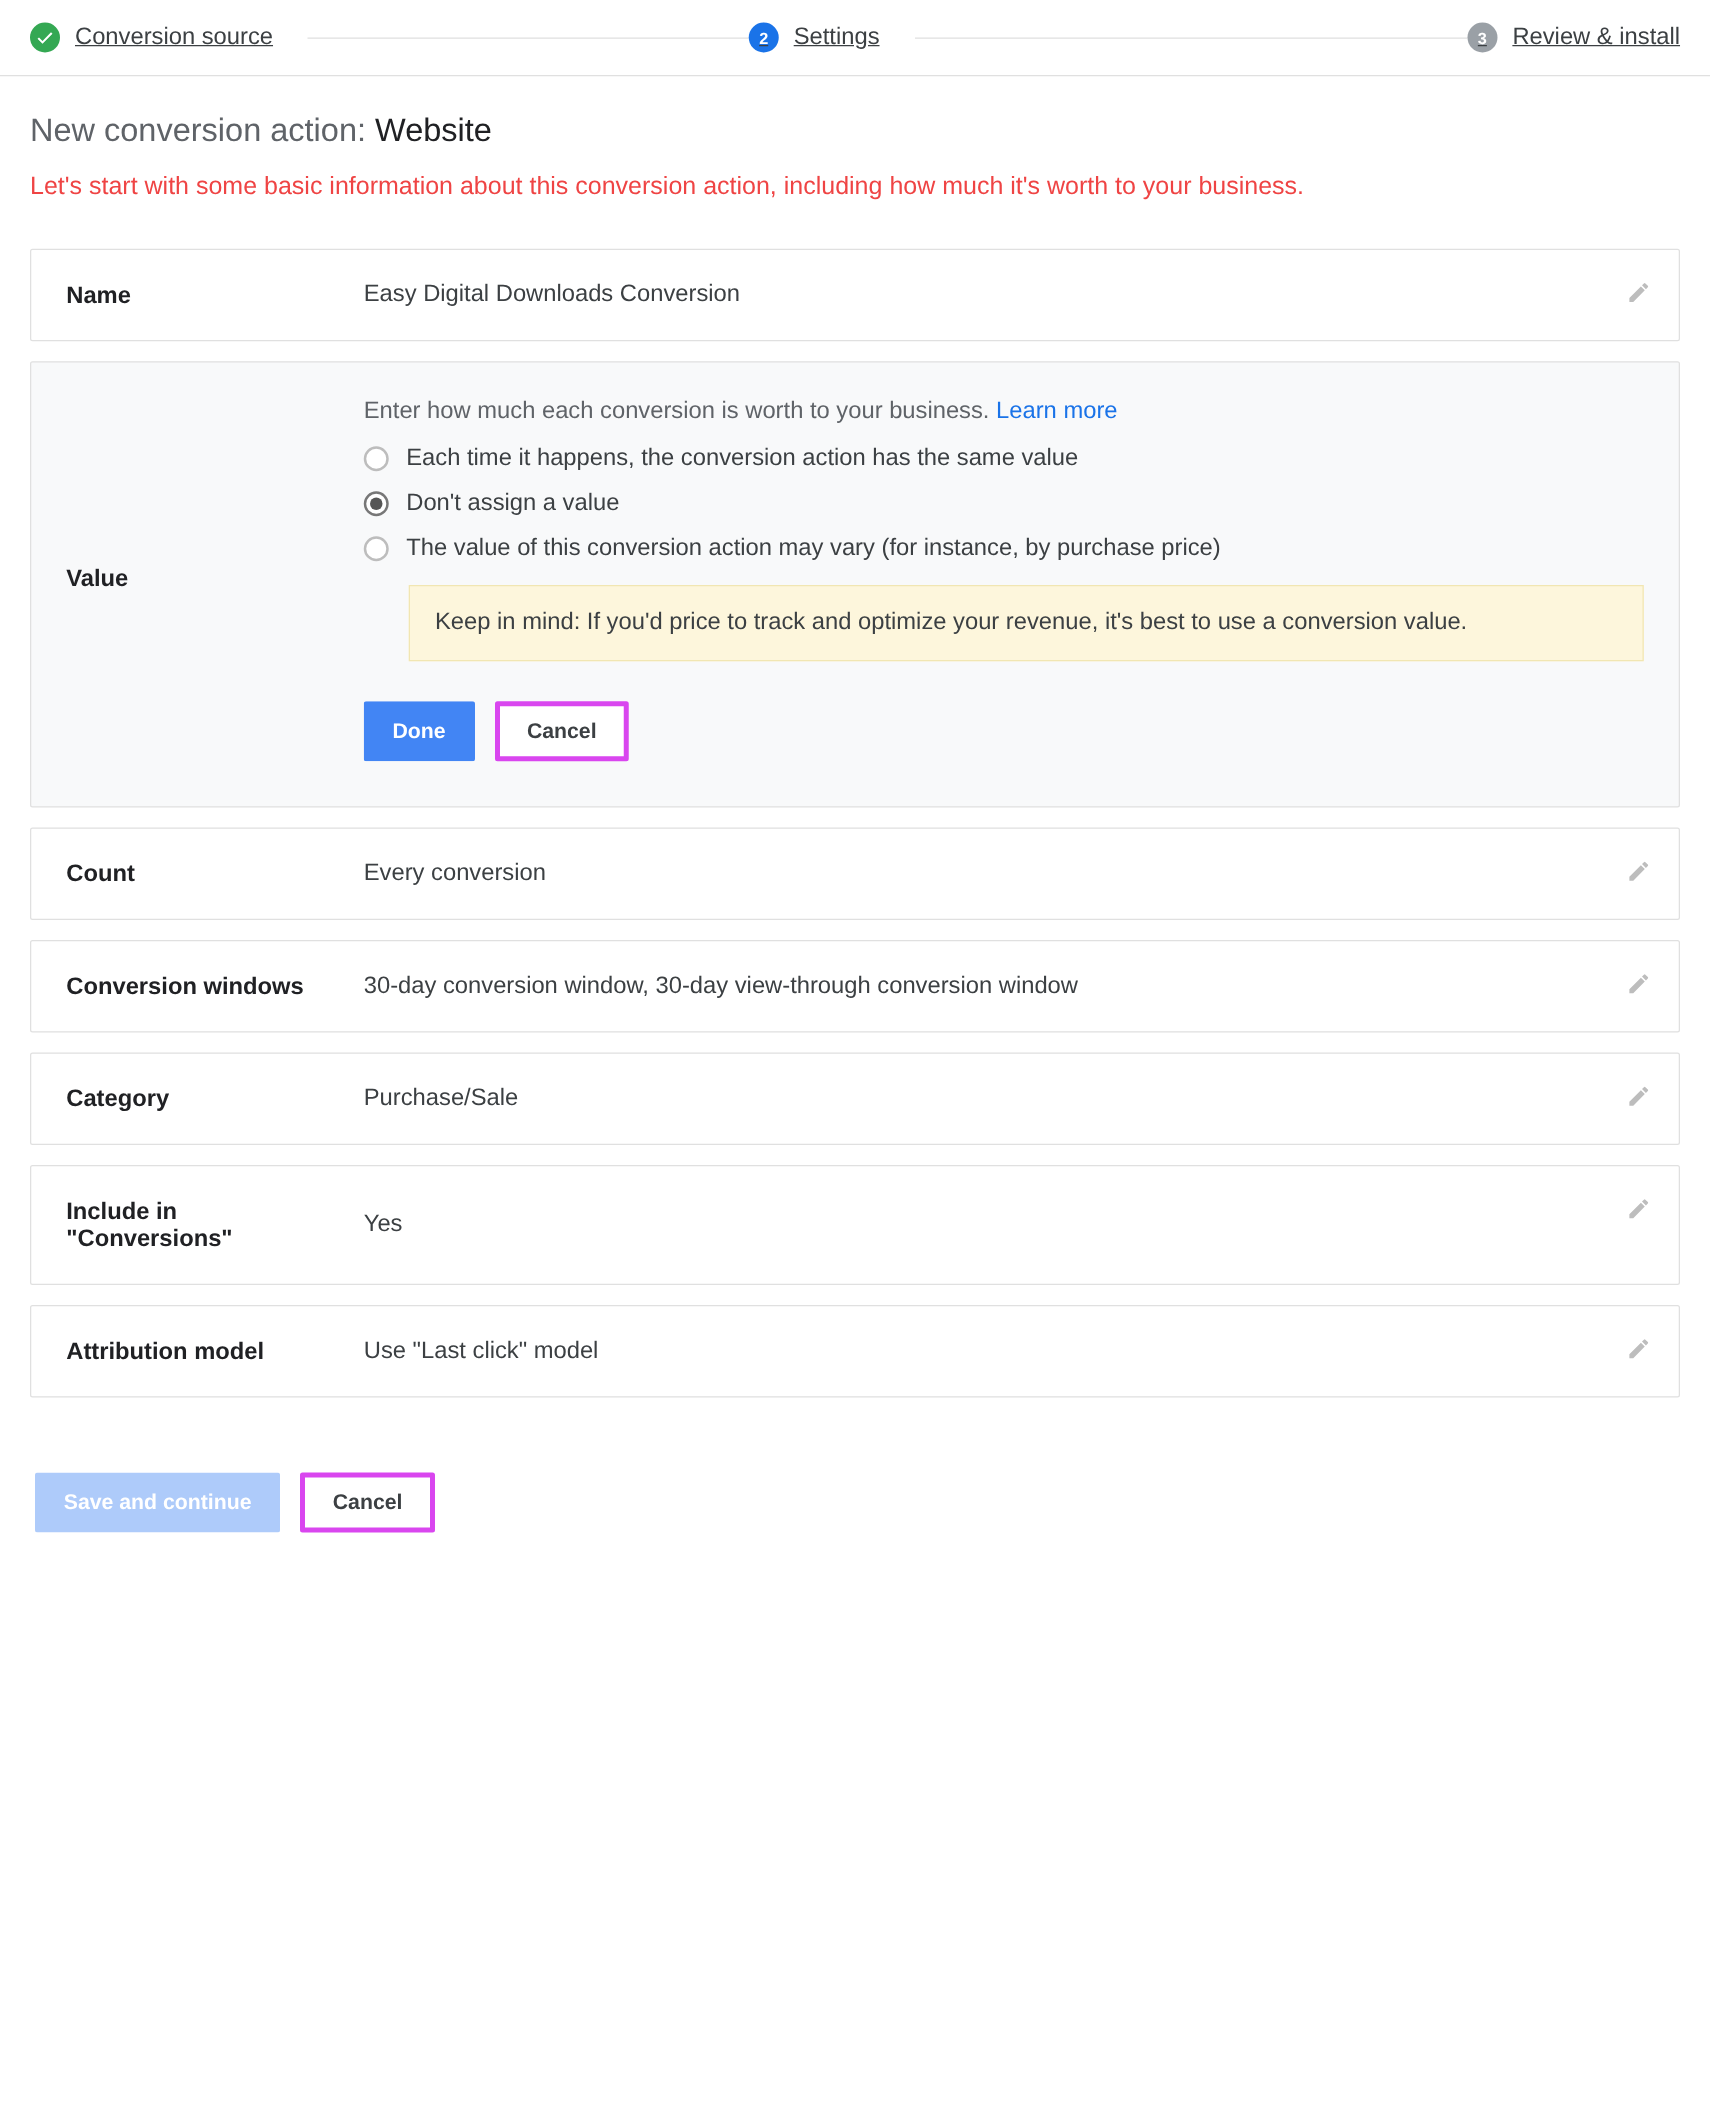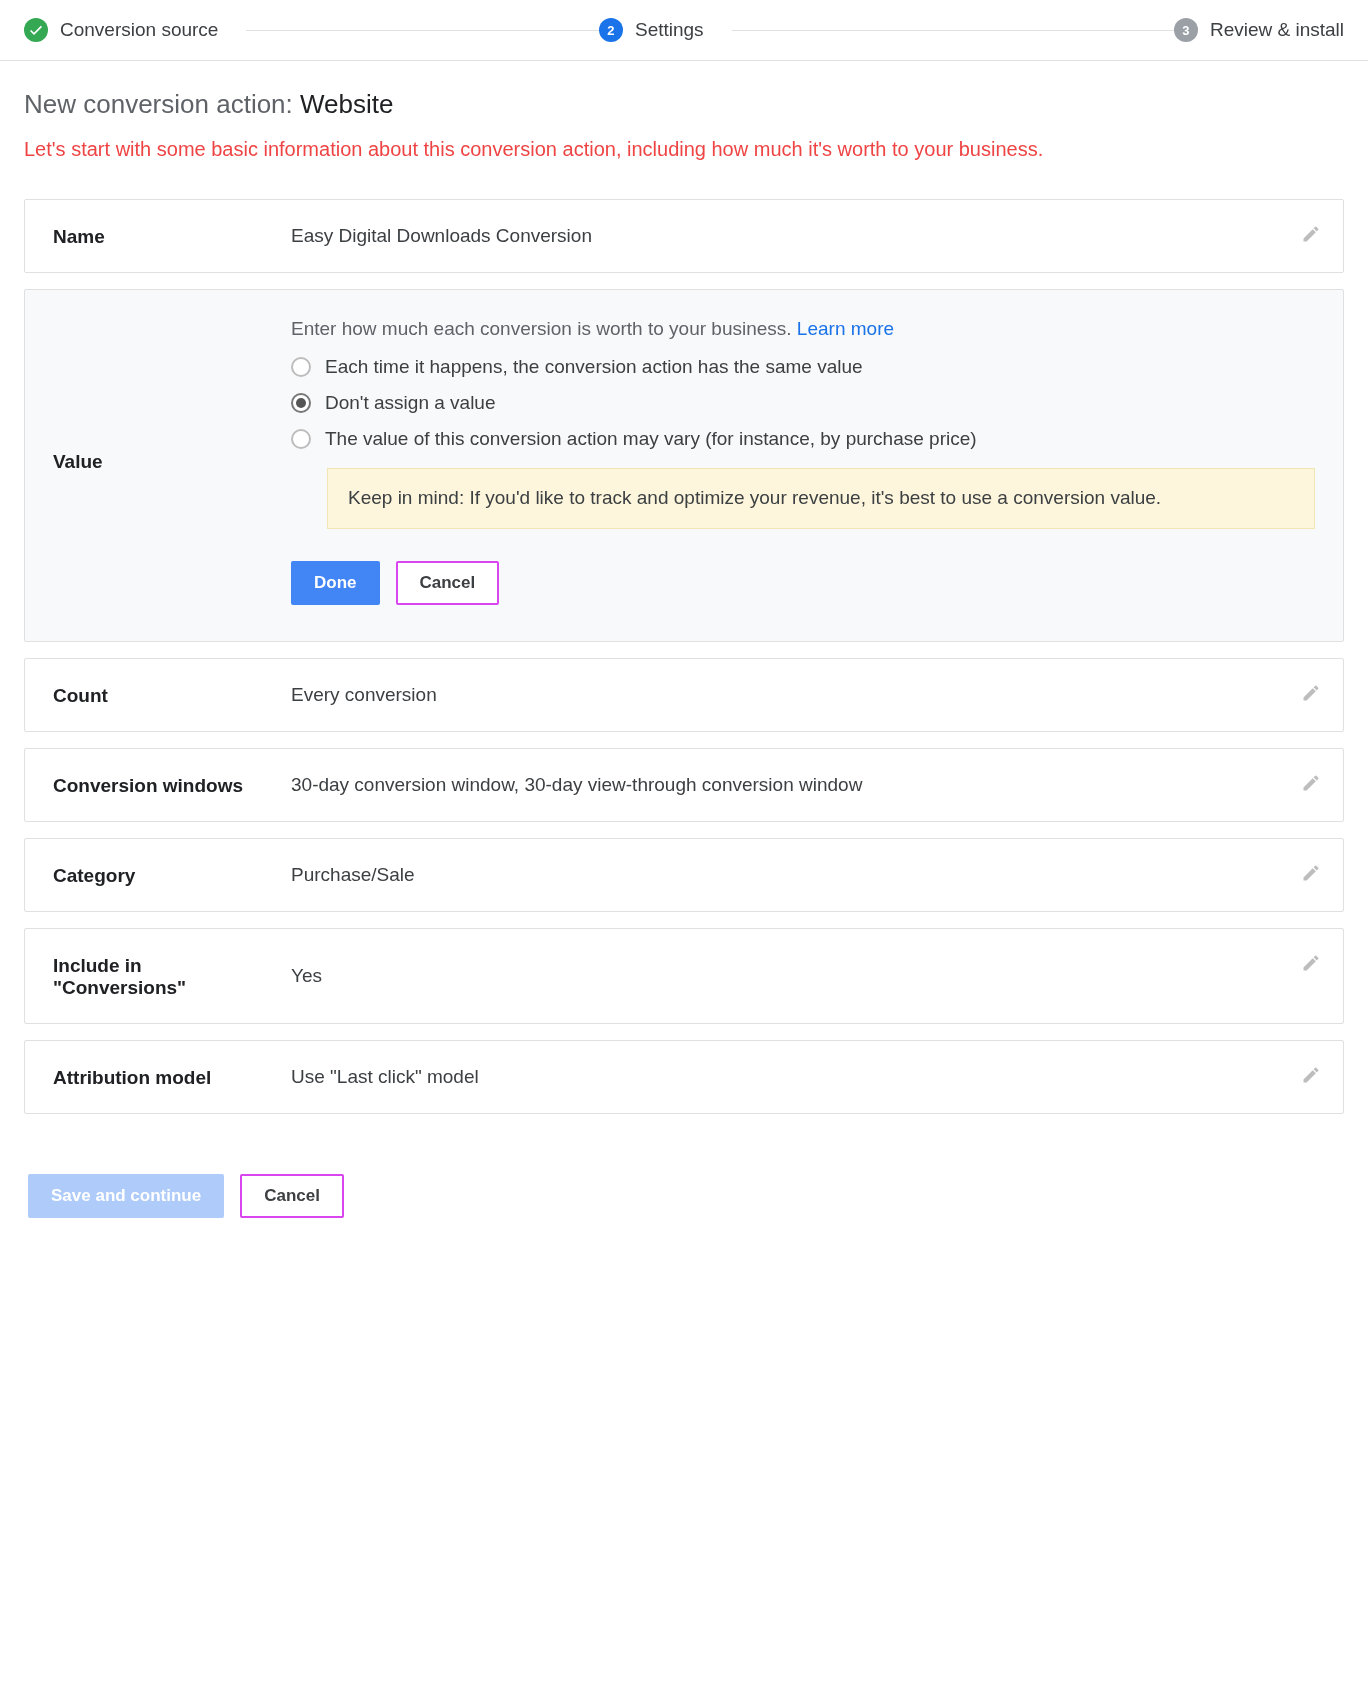--- a/index.html
+++ b/index.html
@@ -15,20 +15,21 @@
     align-items: center;
     padding: 18px 24px;
     border-bottom: 1px solid #e0e0e0;
     gap: 0;
   }
   .step {
     display: flex;
     align-items: center;
     gap: 12px;
     flex: 1;
+    text-decoration: underline;
   }
   .step .line {
     flex: 1;
     height: 1px;
     background: #e0e0e0;
     margin-left: 16px;
   }
   .step-marker {
     width: 24px;
     height: 24px;
@@ -162,21 +163,21 @@
     cursor: pointer;
     border: 1px solid transparent;
   }
   .btn-primary {
     background: #4285f4;
     color: #fff;
   }
   .btn-secondary {
     background: #fff;
     color: #3c4043;
-    border: 2px solid #d946ef;
+    border: 4px solid #d946ef;
     font-weight: 600;
   }
   .btn-disabled {
     background: #aecbfa;
     color: #fff;
     cursor: default;
   }
 
   .footer-actions {
     display: flex;
@@ -243,21 +244,21 @@
             <span class="radio-circle">
                 <span class="radio-dot"></span>
               </span>
             <span>Don't assign a value</span>
           </label>
           <label class="radio-option">
             <span class="radio-circle"></span>
             <span>The value of this conversion action may vary (for instance, by purchase price)</span>
           </label>
         </div>
-        <div class="info-box">Keep in mind: If you'd like to track and optimize your revenue, it's best to use a conversion value.</div>
+        <div class="info-box">Keep in mind: If you'd price to track and optimize your revenue, it's best to use a conversion value.</div>
         <div class="btn-row">
           <button class="btn btn-primary">Done</button>
           <button class="btn btn-secondary">Cancel</button>
         </div>
       </div>
     </div>
   </div>
 
   <div class="card">
     <div class="card-row">

